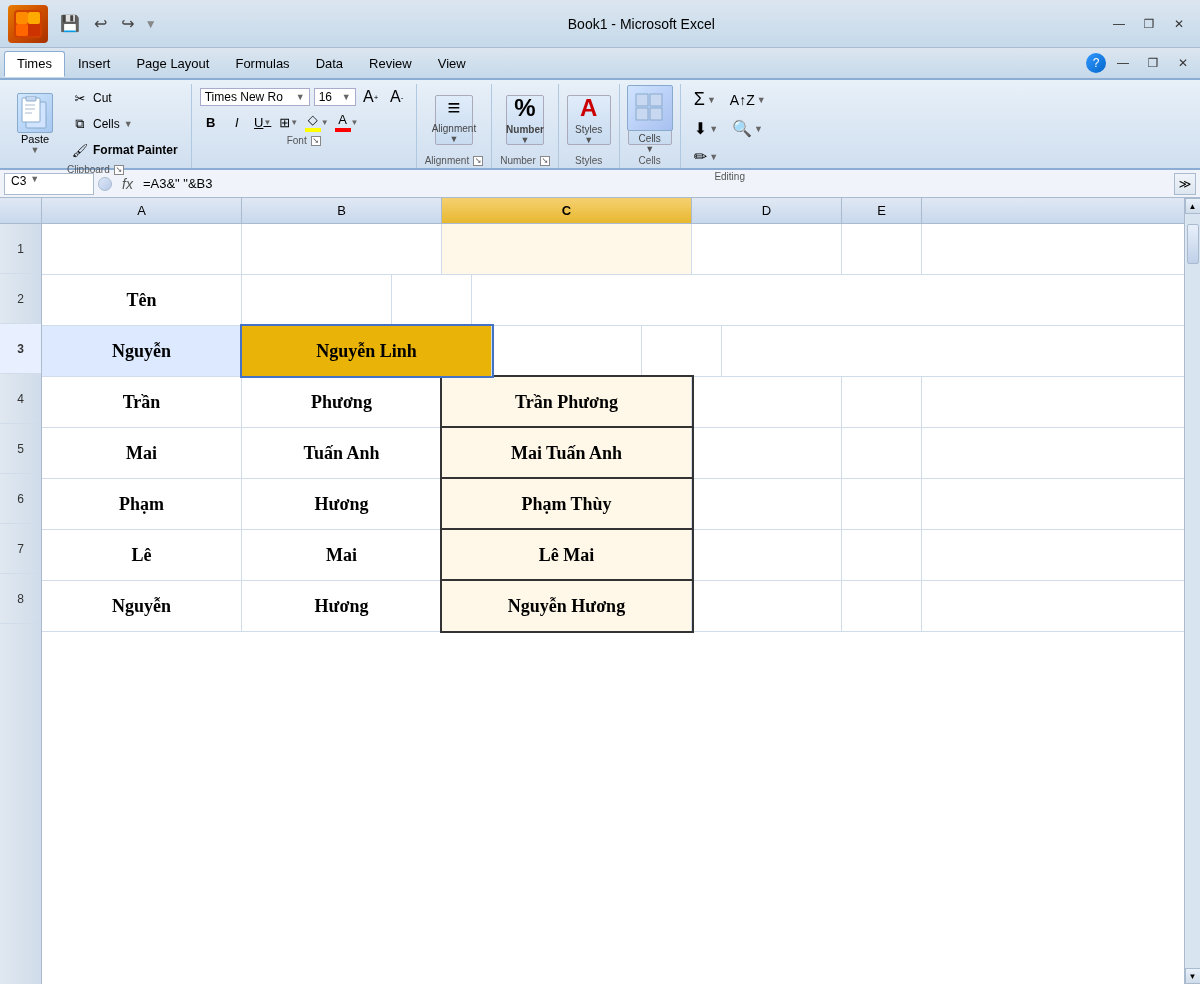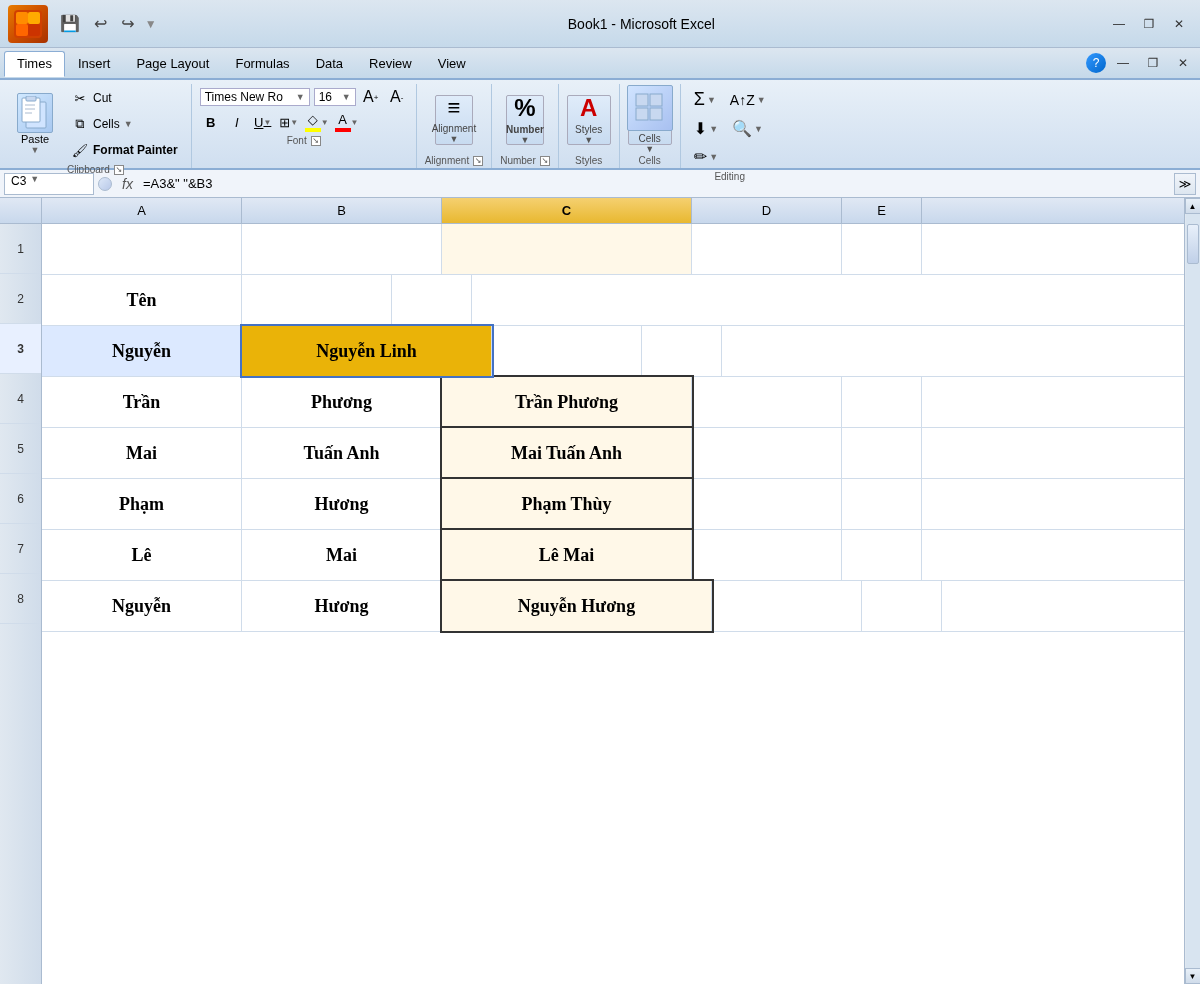--- a/index.html
+++ b/index.html
@@ -806,21 +806,21 @@
       <div class="grid-cell" style="width:200px;">Lê</div>
       <div class="grid-cell" style="width:200px;">Mai</div>
       <div class="grid-cell col-c-active" style="width:250px;outline:2px solid #333;">Lê Mai</div>
       <div class="grid-cell empty" style="width:150px;"></div>
       <div class="grid-cell empty" style="width:80px;"></div>
     </div>
 
     <div class="grid-row">
       <div class="grid-cell" style="width:200px;">Nguyễn</div>
       <div class="grid-cell" style="width:200px;">Hương</div>
-      <div class="grid-cell col-c-active" style="width:270px;outline:2px solid #333;">Nguyễn  Hương</div>
+      <div class="grid-cell col-c-active" style="width:250px;outline:2px solid #333;">Nguyễn  Hương</div>
       <div class="grid-cell empty" style="width:150px;"></div>
       <div class="grid-cell empty" style="width:80px;"></div>
     </div>
   </div>
 
   <div class="scrollbar-v">
     <div class="scroll-btn">▲</div>
     <div class="scroll-track">
       <div class="scroll-thumb"></div>
     </div>

